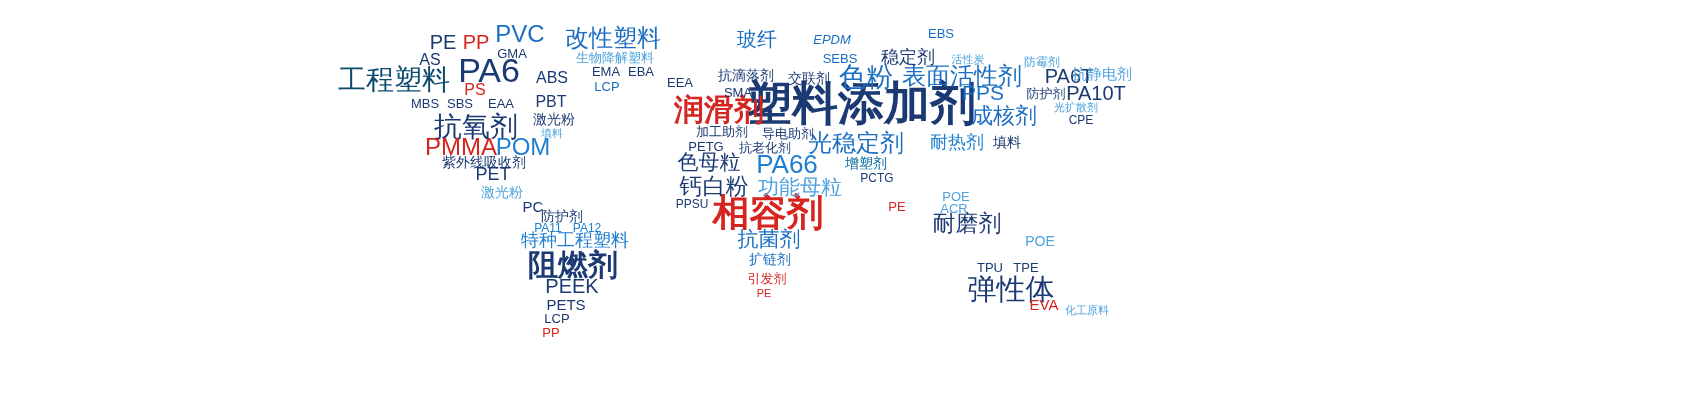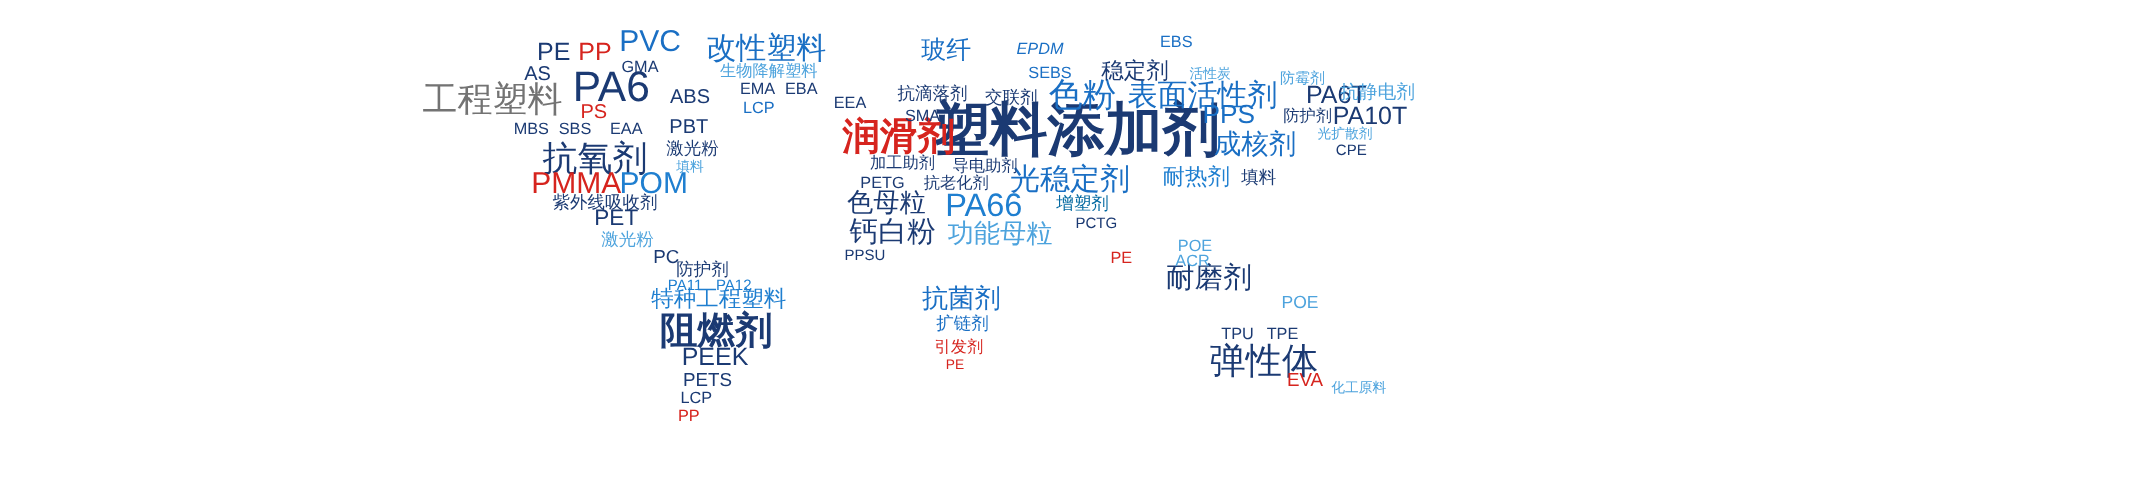--- a/index.html
+++ b/index.html
@@ -28,23 +28,24 @@
   }
   .w-bold { font-weight: 700; }
   .w-latin { font-family: "Liberation Sans", "DejaVu Sans", sans-serif; }
   .w-cjk { font-family: "DejaVu Sans", "Liberation Sans", sans-serif; }
 </style>
 </head>
 <body>
 
 <div id="cloud-canvas" style="width: 1707px; height: 400px; background: rgb(255, 255, 255);">
     <span class="word w-cjk w-bold" style="left: 861px; top: 103px; font-size: 46px; color: rgb(27, 58, 115);">塑料添加剂</span>
+    <span class="word w-cjk w-bold" style="left: 768px; top: 212px; font-size: 37px; color: rgb(214, 36, 30);">相容剂</span>
     <span class="word w-cjk w-bold" style="left: 573px; top: 265px; font-size: 30px; color: rgb(27, 58, 115);">阻燃剂</span>
     <span class="word w-cjk w-bold" style="left: 719px; top: 110px; font-size: 30px; color: rgb(214, 36, 30);">润滑剂</span>
-    <span class="word w-cjk" style="left: 394px; top: 80px; font-size: 28px; color: #737373;">工程塑料</span>
+    <span class="word w-cjk" style="left: 394px; top: 80px; font-size: 28px; color: #0c4a6e;">工程塑料</span>
     <span class="word w-cjk" style="left: 476px; top: 127px; font-size: 28px; color: rgb(27, 58, 115);">抗氧剂</span>
     <span class="word w-latin" style="left: 489px; top: 70px; font-size: 34px; color: rgb(27, 58, 115);">PA6</span>
     <span class="word w-cjk" style="left: 1011px; top: 289px; font-size: 29px; color: rgb(27, 58, 115);">弹性体</span>
     <span class="word w-cjk" style="left: 962px; top: 76px; font-size: 24px; color: rgb(26, 111, 196);">表面活性剂</span>
     <span class="word w-cjk" style="left: 856px; top: 143px; font-size: 24px; color: rgb(26, 111, 196);">光稳定剂</span>
     <span class="word w-cjk" style="left: 866px; top: 76px; font-size: 27px; color: rgb(26, 111, 196);">色粉</span>
     <span class="word w-cjk" style="left: 613px; top: 38px; font-size: 24px; color: rgb(26, 111, 196);">改性塑料</span>
     <span class="word w-latin" style="left: 461px; top: 147px; font-size: 24px; color: rgb(214, 36, 30);">PMMA</span>
     <span class="word w-latin" style="left: 523px; top: 147px; font-size: 24px; color: rgb(31, 127, 208);">POM</span>
     <span class="word w-latin" style="left: 787px; top: 164px; font-size: 26px; color: rgb(31, 127, 208);">PA66</span>

